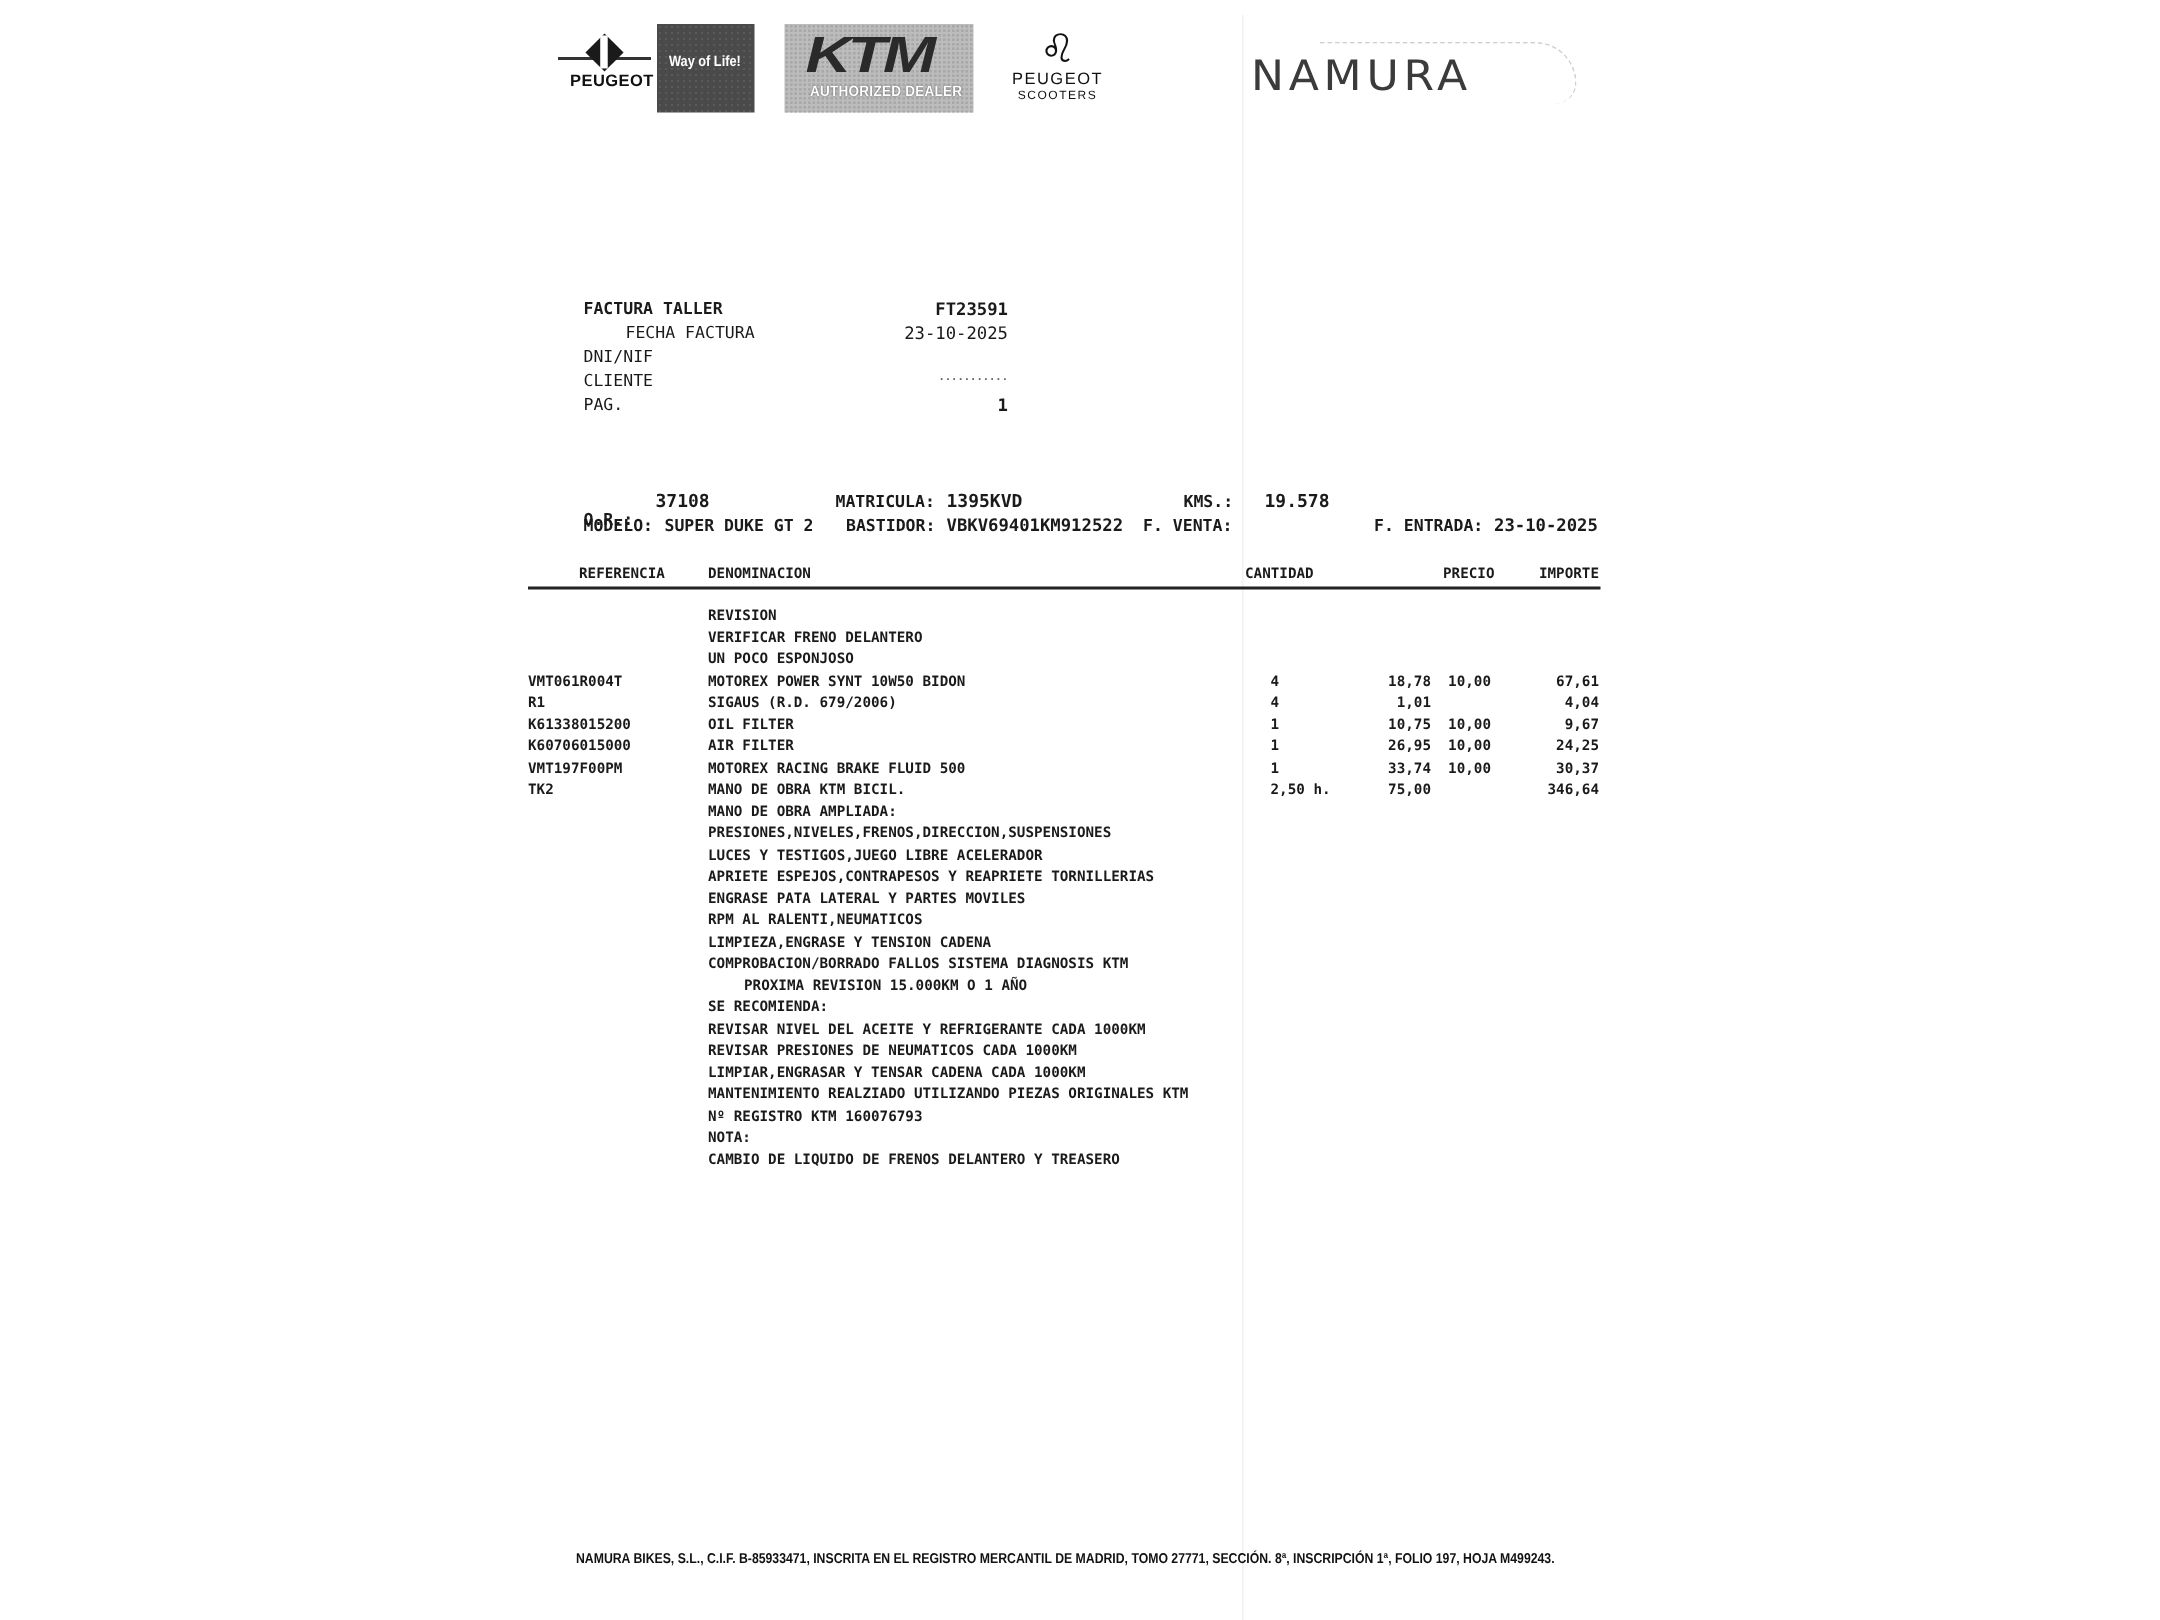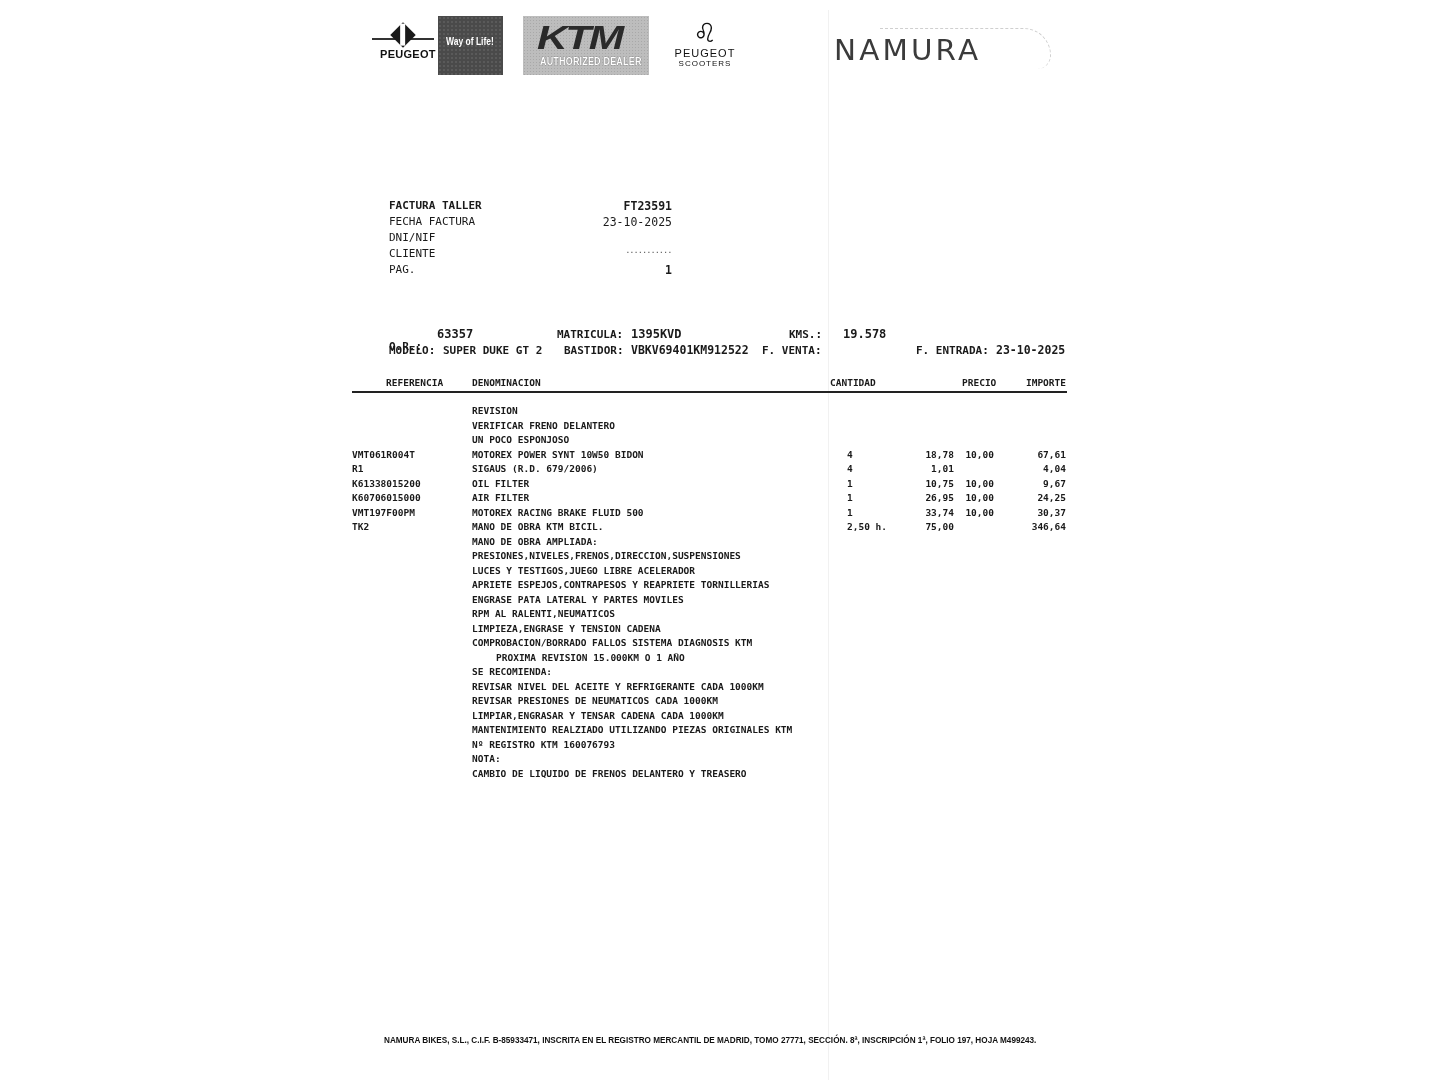--- a/index.html
+++ b/index.html
@@ -65,33 +65,33 @@
   <div class="lion">♌</div>
   <div class="peugeot-text">PEUGEOT</div>
   <div class="scooters-text">SCOOTERS</div>
 </div>
 <div class="namura-arc"></div>
 <div class="abs logo-namura">NAMURA</div>
 
 <div class="doc">
   <div class="hdr-label" style="top:199px;">FACTURA TALLER</div>
   <div class="hdr-val" style="top:199px;">FT23591</div>
-  <div class="hdr-label" style="top:215px;font-weight:normal;">FECHA FACTURA</div>
+  <div class="hdr-label" style="top:215px;font-weight:normal;margin-left:28px;">FECHA FACTURA</div>
   <div class="hdr-val" style="top:215px;font-weight:normal;">23-10-2025</div>
   <div class="hdr-label" style="top:231px;font-weight:normal;">DNI/NIF</div>
   <div class="hdr-val" style="top:231px;"></div>
   <div class="hdr-label" style="top:247px;font-weight:normal;">CLIENTE</div>
   <div class="hdr-val" style="top:247px;font-size:7px;color:#666;">...........</div>
   <div class="hdr-label" style="top:263px;font-weight:normal;">PAG.</div>
   <div class="hdr-val" style="top:263px;">1</div>
 </div>
 
 <div class="doc">
   <div class="info" style="left:389px;top:340px;">O.R.:</div>
-  <div class="info" style="left:437px;top:327px;font-size:12px;">63357</div>
+  <div class="info" style="left:437px;top:327px;font-size:12px;">37108</div>
   <div class="info" style="left:557px;top:328px;">MATRICULA:</div>
   <div class="info" style="left:631px;top:327px;font-size:12px;">1395KVD</div>
   <div class="info" style="left:789px;top:328px;">KMS.:</div>
   <div class="info" style="left:843px;top:327px;font-size:12px;">19.578</div>
 
   <div class="info" style="left:389px;top:344px;">MODELO:</div>
   <div class="info" style="left:443px;top:344px;">SUPER DUKE GT 2</div>
   <div class="info" style="left:564px;top:344px;">BASTIDOR:</div>
   <div class="info" style="left:631px;top:343px;font-size:11.5px;">VBKV69401KM912522</div>
   <div class="info" style="left:762px;top:344px;">F. VENTA:</div>

